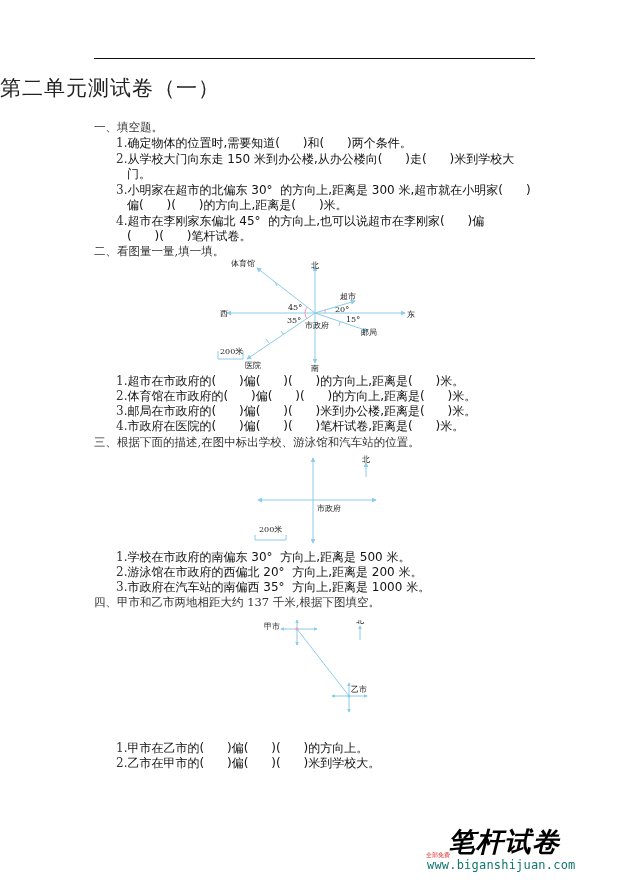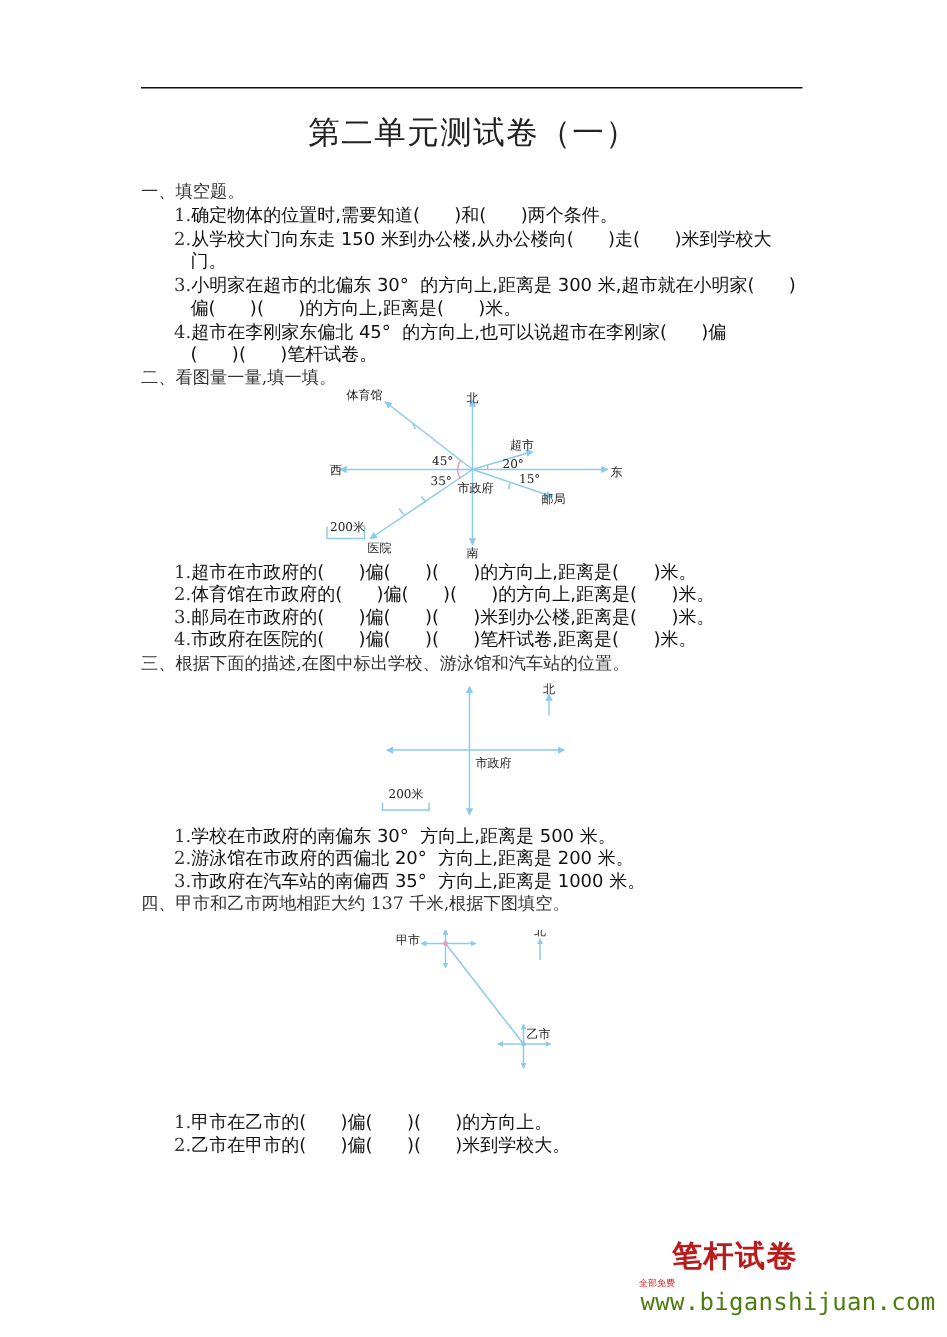--- a/index.html
+++ b/index.html
@@ -1,26 +1,26 @@
 <!DOCTYPE html>
 <html><head>
 <meta charset="utf-8">
 <style>
   html,body{margin:0;padding:0;background:#ffffff;}
   body{width:631px;height:891px;position:relative;overflow:hidden;font-family:"DejaVu Sans","Liberation Sans",sans-serif;color:#111;}
   .topline{position:absolute;left:94px;top:58px;width:441px;height:1px;background:#111;}
-  .title{position:absolute;left:0;width:631px;top:74px;text-align:center;font-family:"DejaVu Serif","Liberation Serif",serif;font-size:21px;color:#222;letter-spacing:1px;}
+  .title{position:absolute;left:0;width:631px;top:74px;font-family:"DejaVu Serif","Liberation Serif",serif;font-size:21px;color:#222;letter-spacing:1px;}
   .sec{position:absolute;left:94px;font-family:"DejaVu Serif","Liberation Serif",serif;font-size:11.5px;color:#333;}
   .q{position:absolute;left:116px;font-size:12px;line-height:15px;color:#111;white-space:pre;}
   .q .n{font-family:"DejaVu Serif","Liberation Serif",serif;color:#333;}
   .q2{position:absolute;left:127px;font-size:12px;line-height:15px;color:#111;white-space:pre;}
   svg text{font-family:"DejaVu Serif","Liberation Serif",serif;}
-  .wm{position:absolute;left:448px;top:824px;font-size:20px;font-weight:bold;color:#b91c1c;letter-spacing:1px;font-family:"DejaVu Sans",sans-serif;}
+  .wm{position:absolute;left:448px;top:824px;font-size:27px;font-weight:bold;color:#000000;letter-spacing:1px;font-family:"DejaVu Sans",sans-serif;font-style:italic;}
   .wm-tag{position:absolute;left:426px;top:851px;font-size:6px;color:#e02020;font-family:"DejaVu Sans",sans-serif;}
-  .wm-url{position:absolute;left:427px;top:858px;font-size:16px;color:#4d7c0f;font-family:"DejaVu Sans Mono","Liberation Mono",monospace;letter-spacing:0.2px;}
+  .wm-url{position:absolute;left:427px;top:858px;font-size:12px;color:#0f766e;font-family:"DejaVu Sans Mono","Liberation Mono",monospace;letter-spacing:0.2px;}
 </style>
 </head>
 <body>
 
 <div class="topline"></div>
 <div class="title">第二单元测试卷（一）</div>
 
 <div class="sec" style="top:120px">一、填空题。</div>
 <div class="q" style="top:136px"><span class="n">1.</span><span>确定物体的位置时,需要知道(      )和(      )两个条件。</span></div>
 <div class="q" style="top:152px"><span class="n">2.</span><span>从学校大门向东走 150 米到办公楼,从办公楼向(      )走(      )米到学校大</span></div>

